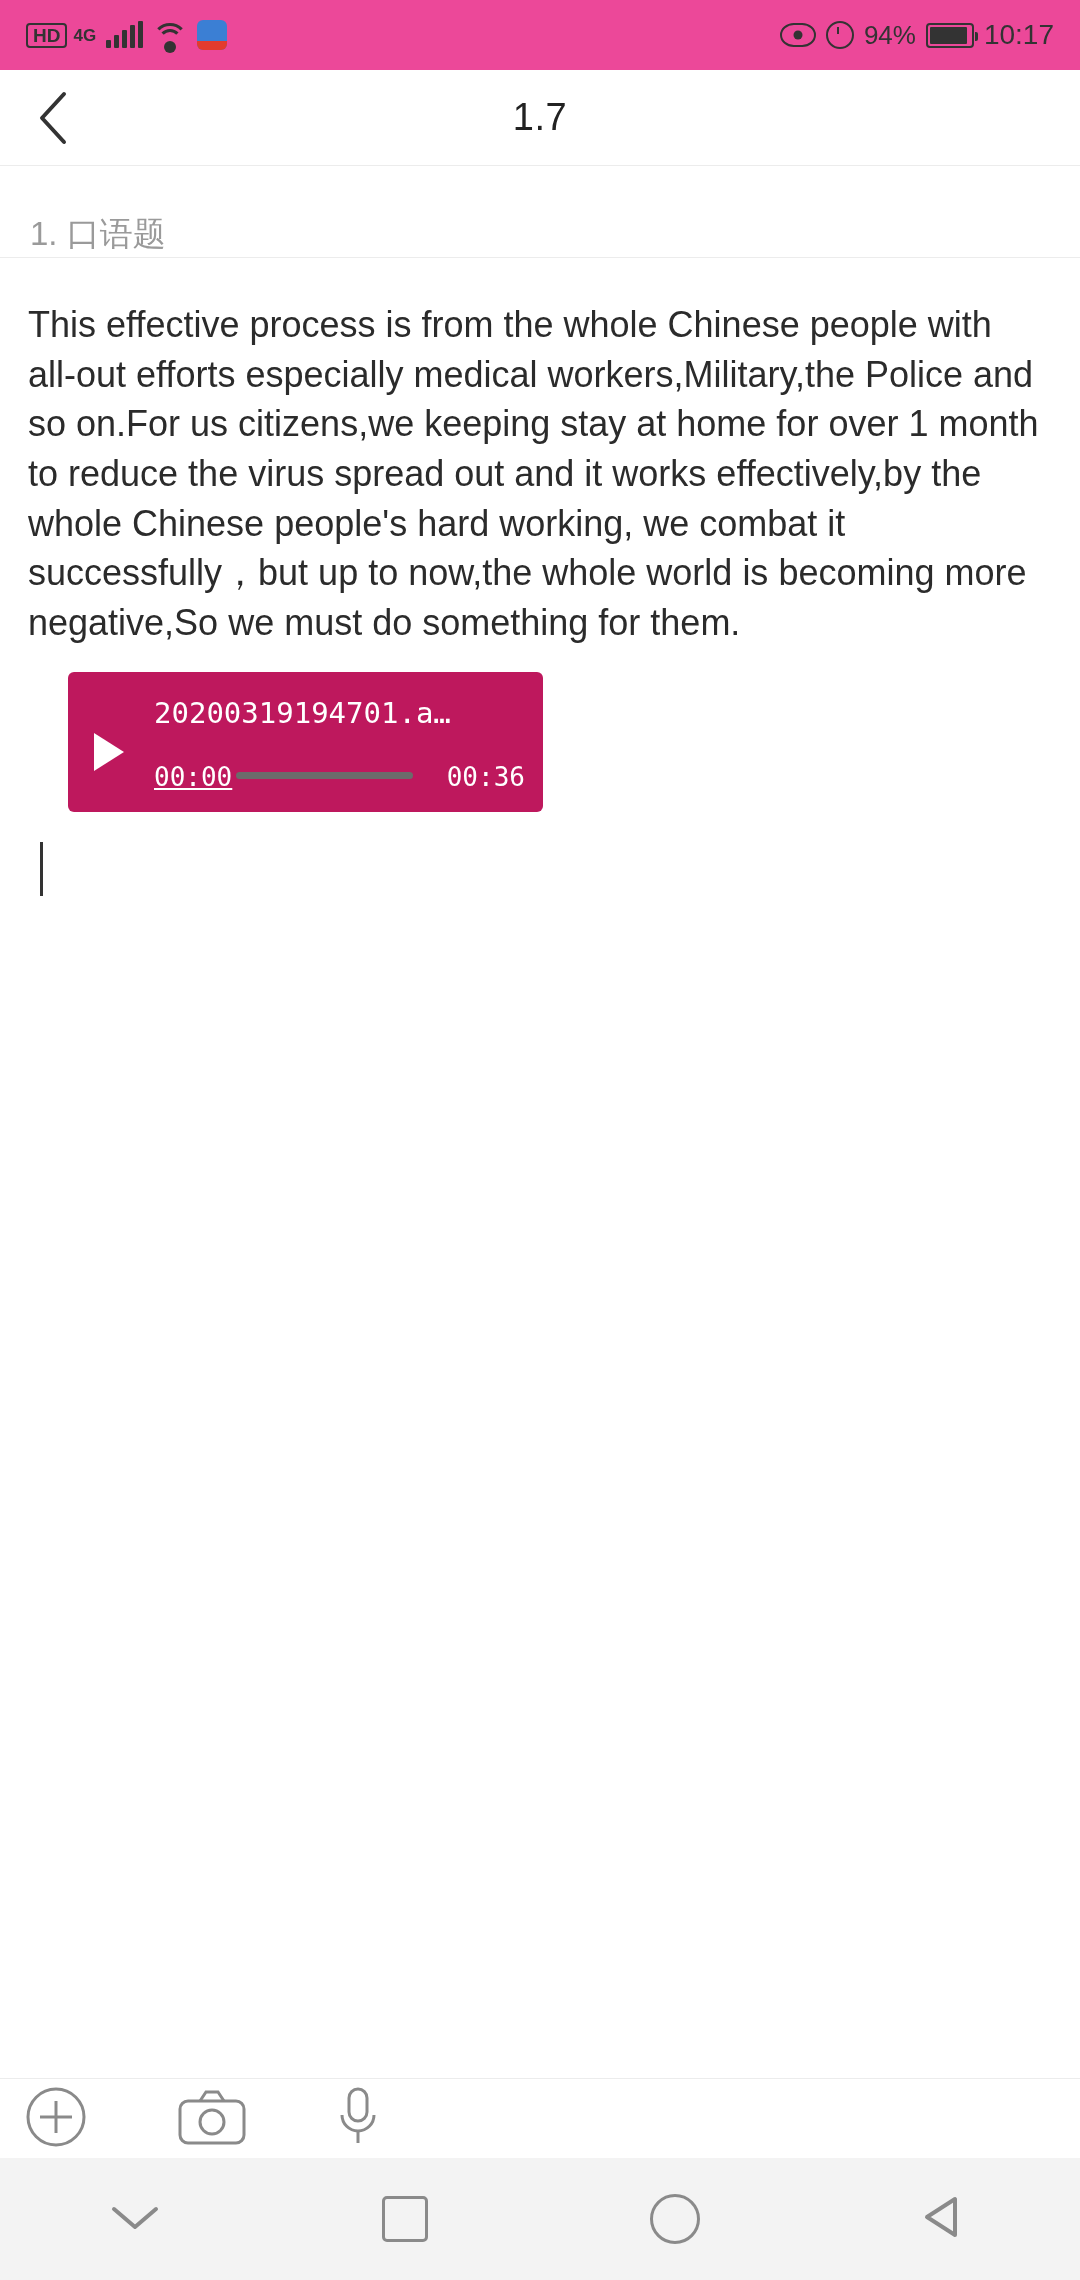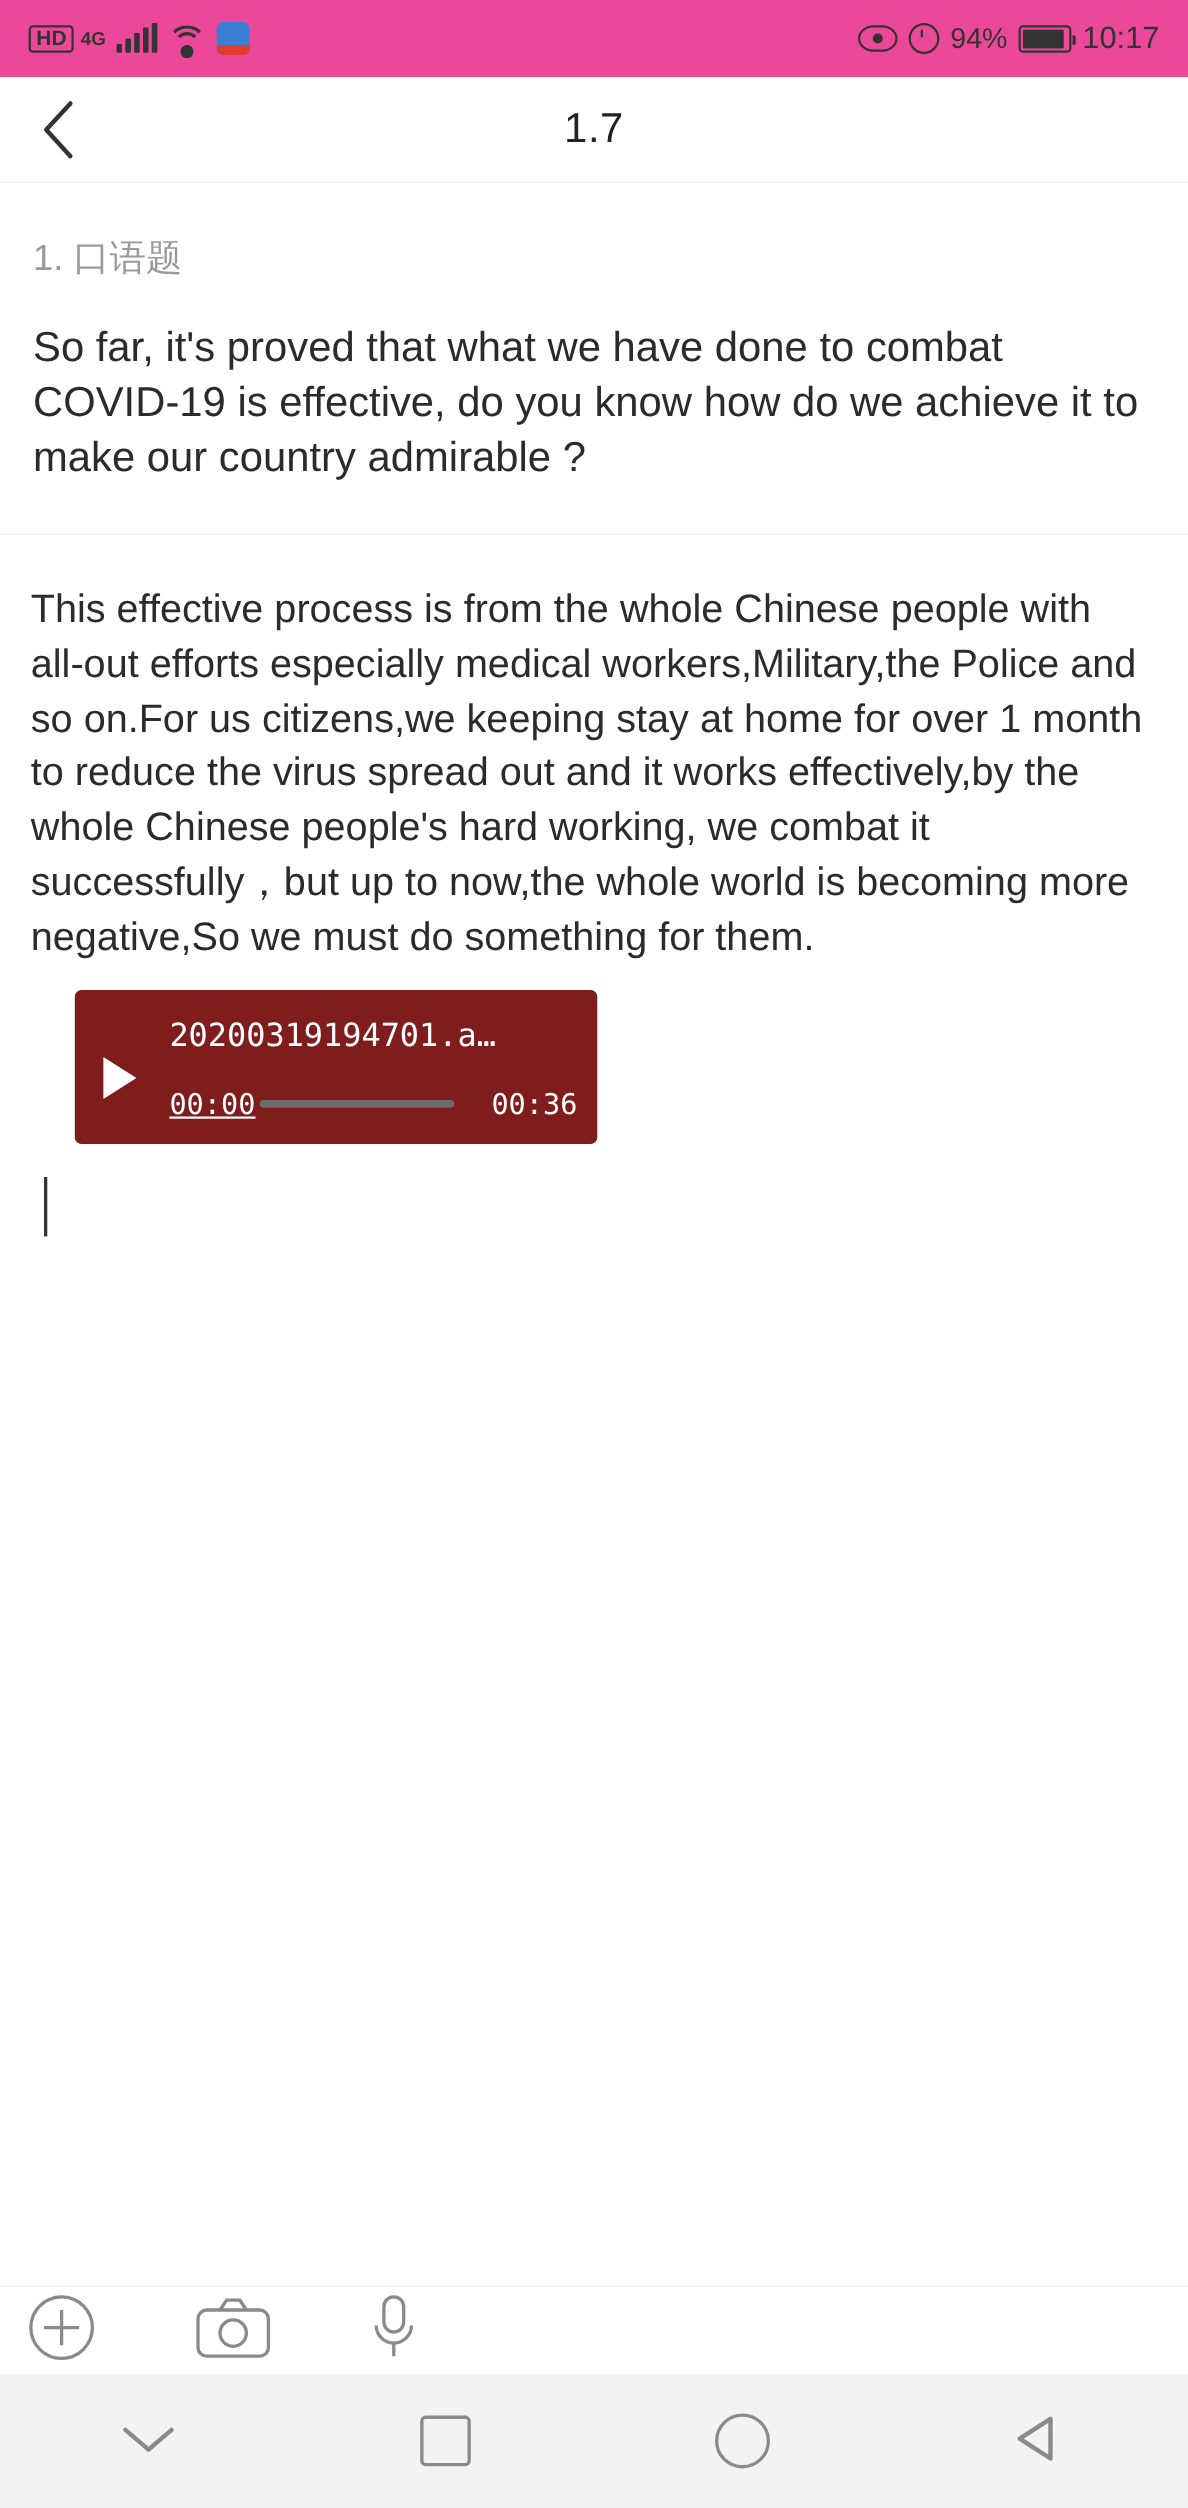--- a/index.html
+++ b/index.html
@@ -203,21 +203,21 @@
     white-space: pre-wrap;
   }
 
   
   .audio-wrap {
     padding: 24px 0 0 68px;
   }
   .audio-player {
     width: 475px;
     height: 140px;
-    background: #7f1d1d;
+    background: #be185d;
     border-radius: 6px;
     position: relative;
     box-sizing: border-box;
     color: #fff;
   }
   .audio-title {
     position: absolute;
     left: 86px; top: 24px;
     font-family: "DejaVu Sans Mono", monospace;
     font-size: 29px;
@@ -353,21 +353,20 @@
       <svg width="36" height="60" viewBox="0 0 36 60">
         <polyline points="30,6 8,30 30,54" fill="none" stroke="#333" stroke-width="4" stroke-linecap="round" stroke-linejoin="round"></polyline>
       </svg>
     </span>
   </div>
   <div class="title-text">1.7</div>
 </div>
 
 <div>
   <div class="q-number">1. 口语题</div>
-  <div class="q-text">So far, it's proved that what we have done to combat COVID-19 is effective, do you know how do we achieve it to make our country admirable ?</div>
 </div>
 <div class="divider"></div>
 
 <div>
   <div class="answer">This effective process is from the whole Chinese people with all-out efforts especially medical workers,Military,the Police and so on.For us citizens,we keeping stay at home for over 1 month to reduce the virus spread out and it works effectively,by the whole Chinese people's hard working, we combat it successfully，but up to now,the whole world is becoming more negative,So we must do something for them.</div>
 
   <div class="audio-wrap">
     <div class="audio-player">
       <div class="audio-title">20200319194701.a…</div>
       <div class="play-btn"></div>

